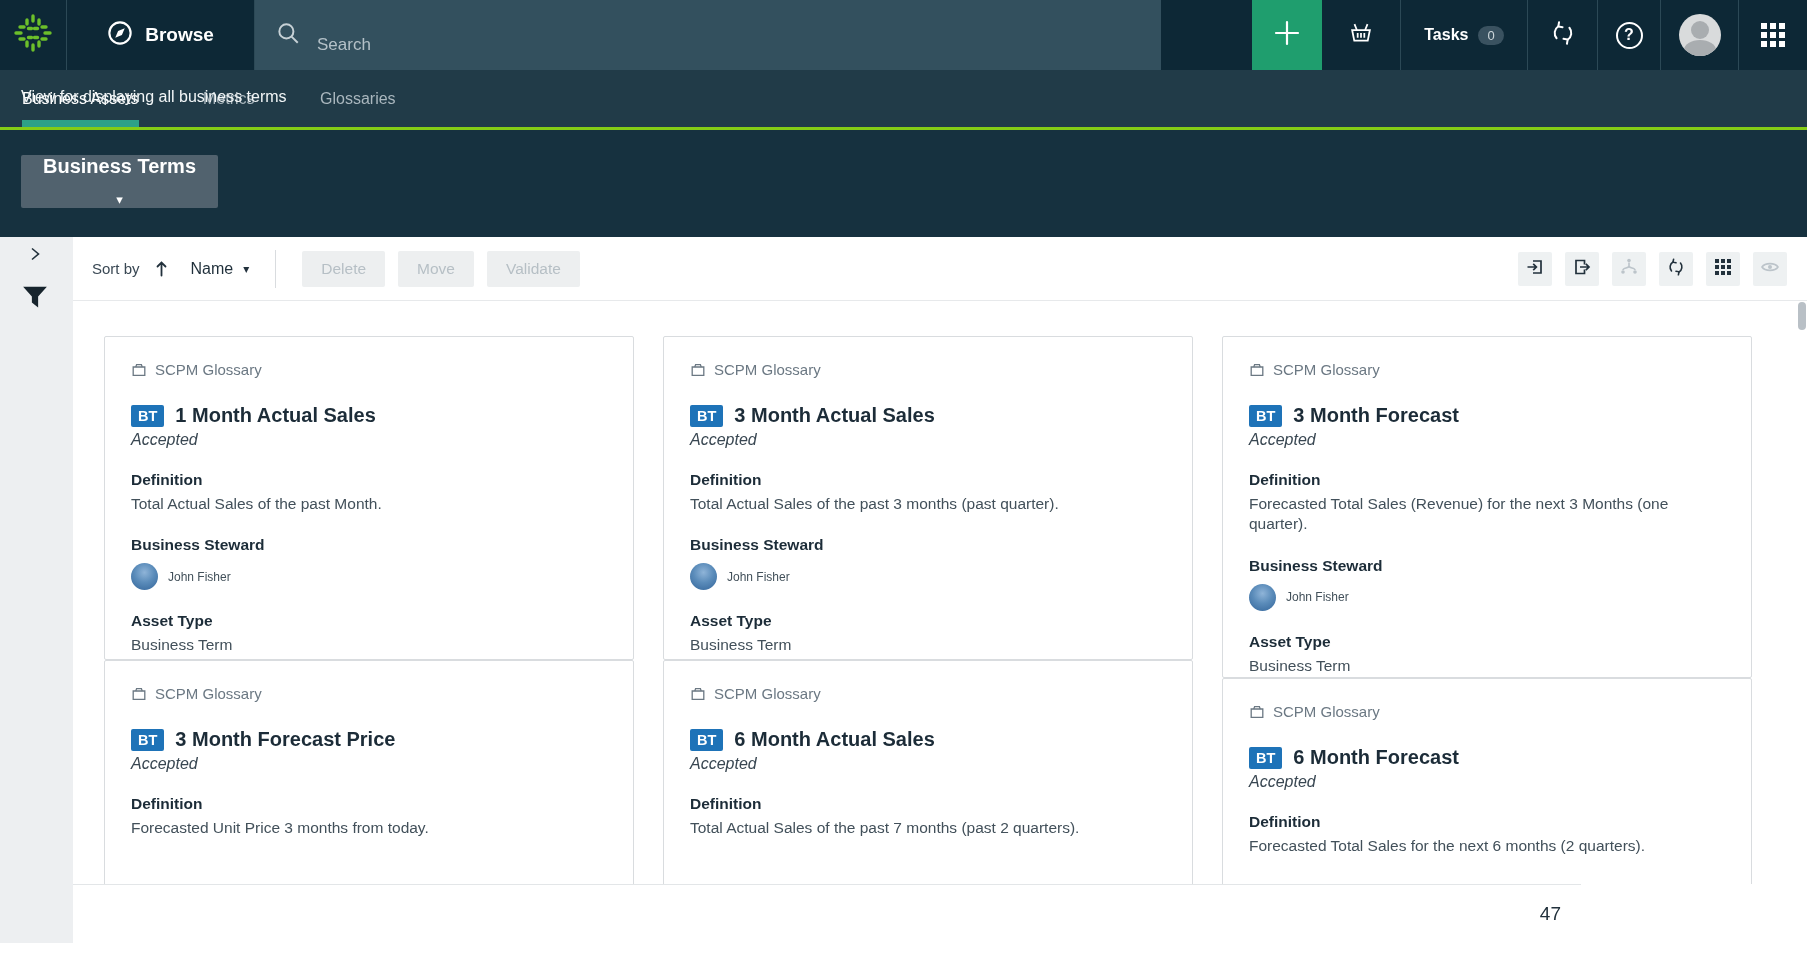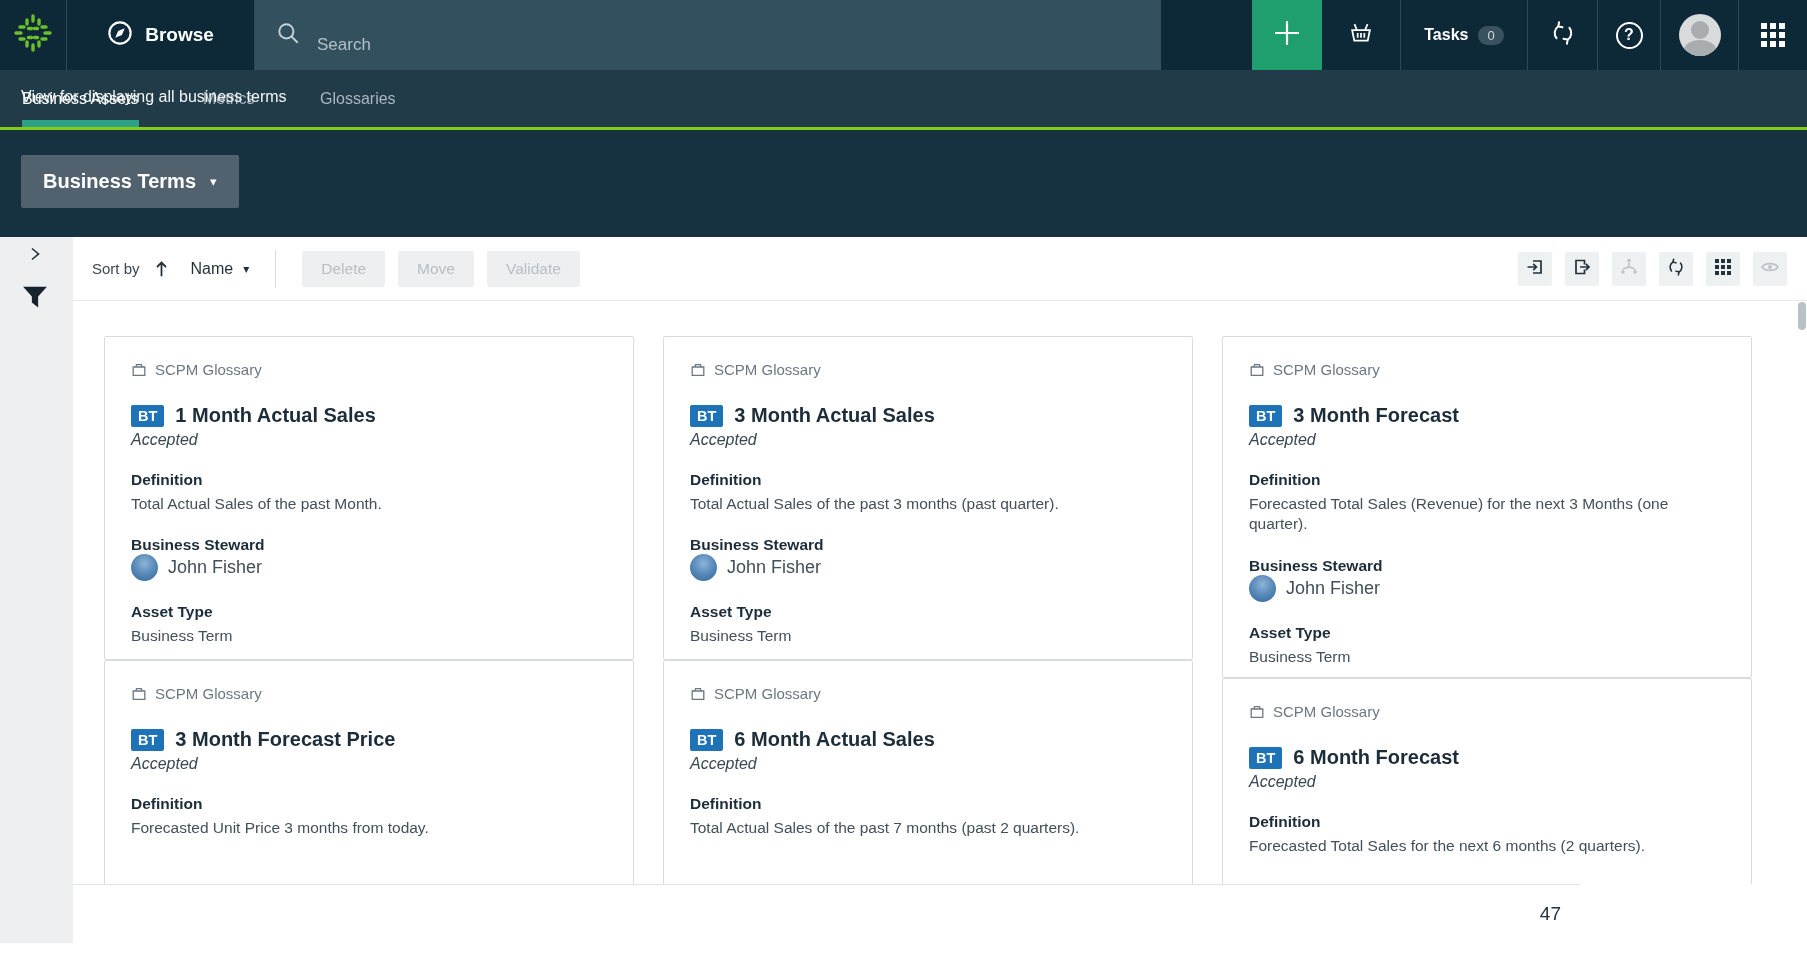--- a/index.html
+++ b/index.html
@@ -52,21 +52,21 @@
   .tab.active::after { content:""; position:absolute; left:0; right:0; bottom:0;
     height:7px; background:#2da187; }
   .tab-ba { left:22px; } .tab-m { left:203px; } .tab-g { left:320px; }
 
   
   .vheader { position:absolute; left:0; top:130px; width:1807px; height:120px;
     background:#16313f; }
   .bt-btn { position:absolute; left:21px; top:25px; height:53px; background:#51626e;
     color:#fff; font-size:20px; font-weight:bold; display:inline-flex;
     align-items:center; gap:14px; padding:0 22px; border:none; border-radius:2px;
-    cursor:pointer; font-family:inherit; }
+    cursor:pointer; font-family:inherit;flex-direction:column; }
   .bt-btn .caret { font-size:13px; }
   .vsubtitle { position:absolute; left:21px; top:218px; margin-top:-130px;
     top:88px; color:#f2f6f7; font-size:16px; }
   .vh-right { position:absolute; right:20px; top:155px; height:53px; display:flex;
     align-items:center; gap:16px; }
   .vh-text { text-align:right; color:#fff; line-height:1.25; }
   .vh-text .l1 { font-weight:bold; font-size:17px; }
   .vh-text .l2 { font-size:17px; }
   .hbtn { width:42px; height:42px; border-radius:2px; background:#1e3a49;
     display:flex; align-items:center; justify-content:center; cursor:pointer; }
@@ -109,22 +109,22 @@
   .card-gloss { display:flex; align-items:center; gap:8px; color:#6b7883;
     font-size:15px; }
   .card-titlerow { margin-top:26px; display:flex; align-items:center; gap:11px; }
   .badge { background:#1e73b8; color:#fff; font-weight:bold; font-size:14.5px;
     padding:3px 7px; border-radius:2px; }
   .card-title { font-size:20px; font-weight:bold; color:#1c2c38; }
   .card-status { margin-top:4px; font-style:italic; font-size:16px; color:#394752; }
   .sec { margin-top:22px; }
   .sec-label { font-weight:bold; font-size:15.5px; color:#1c2c38; }
   .sec-value { margin-top:5px; font-size:15.5px; color:#42505a; line-height:1.32; }
-  .steward-row { display:flex; align-items:center; gap:10px;
-    font-size:18px; color:#42505a; }
+  .steward-row { margin-top:9px; display:flex; align-items:center; gap:10px;
+    font-size:12px; color:#42505a; }
   .avatar-sm { width:27px; height:27px; border-radius:50%; flex:none;
     background:radial-gradient(circle at 50% 35%, #8fb4d8 0%, #5b8cba 45%, #326499 100%); }
 
   
   .footer { position:absolute; left:0; bottom:0; width:1508px; height:59px;
     background:#fff; border-top:1px solid #e3e6e8; display:flex;
     align-items:center; justify-content:flex-end; padding-right:20px; }
   .footer .count { font-size:19px; color:#22313c; }
 
   .scroll-thumb { position:absolute; right:1px; top:302px; width:8px; height:28px;

